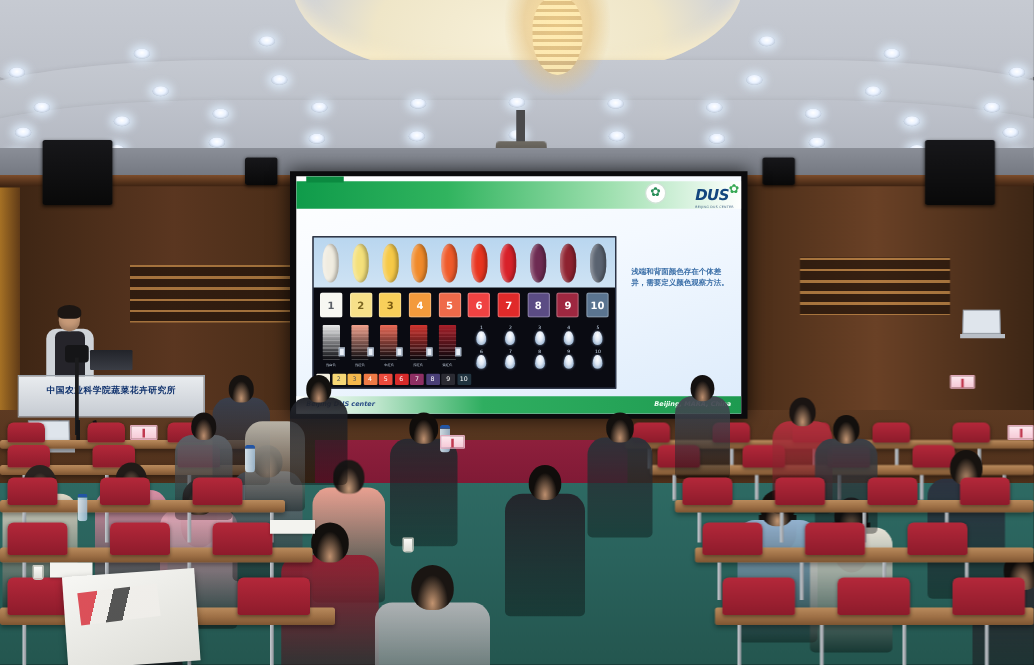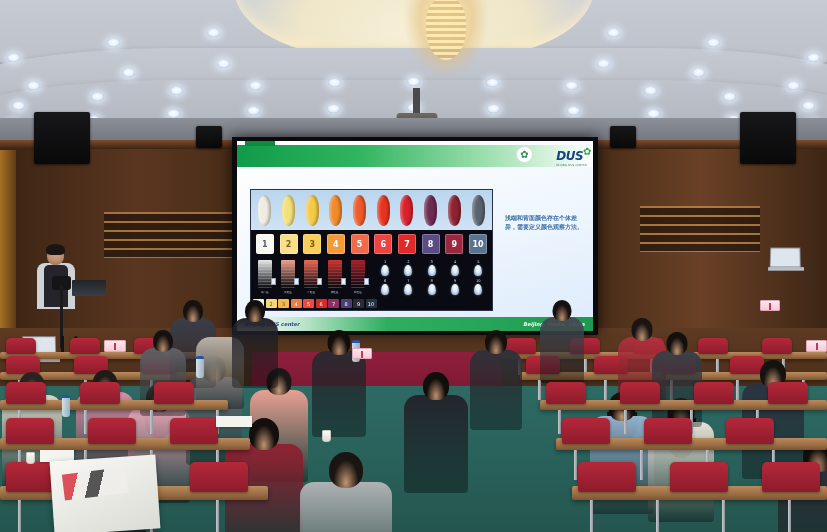--- a/index.html
+++ b/index.html
@@ -383,20 +383,23 @@
   <div class="stage-edge"></div>
   <div class="floor"></div>
 
   <div class="presenter">
     <div class="p-body"></div>
     <div class="p-vest"></div>
     <div class="p-head"></div>
     <div class="p-hair"></div>
   </div>
   <div class="p-laptop"></div>
+  <div class="podium">
+    <div class="podium-banner">中国农业科学院蔬菜花卉研究所</div>
+  </div>
   <div class="mic-head"></div>
   <div class="mic-stand"></div>
   <div class="tripod">
     <i style="left:0;transform:rotate(16deg);"></i>
     <i style="left:17px;"></i>
     <i style="left:33px;transform:rotate(-16deg);"></i>
   </div>
   <div class="laptop-open" style="left:22px;top:336px;">
     <i></i>
       <b></b>

